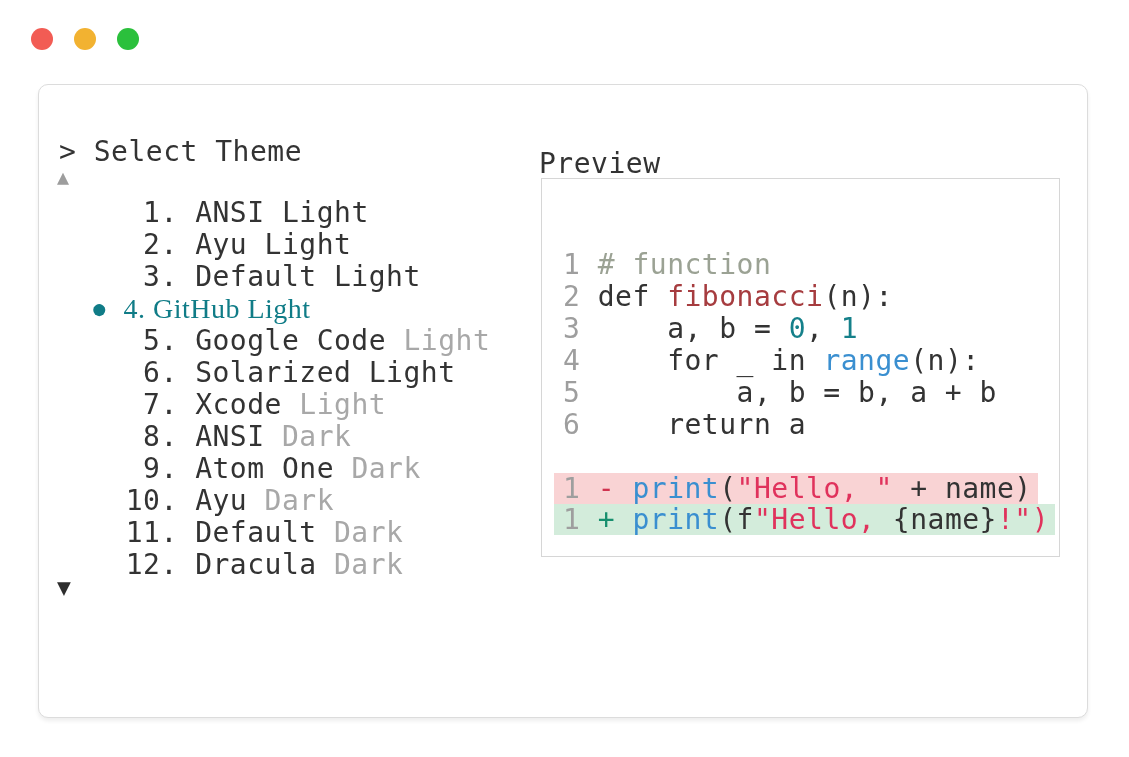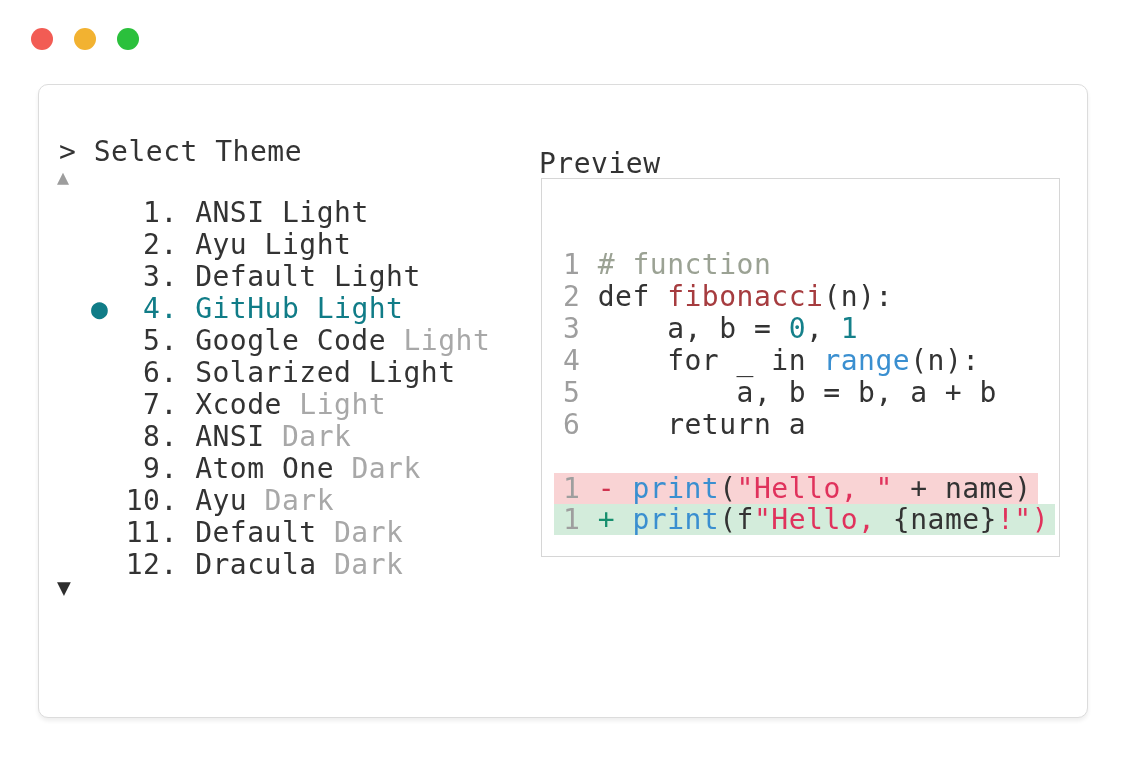--- a/index.html
+++ b/index.html
@@ -33,21 +33,21 @@
   .prompt-line { position: absolute; left: 20px; top: 50px; color: var(--text_dark); }
   .preview-label { position: absolute; left: 500px; top: 62px; color: var(--text_dark); }
 
   .scroll { position: absolute; left: 18px; height: 20px; line-height: 20px; cursor: default; }
   .scroll-up   { top: 82px;  font-size: 20px; color: #9d9d9d; }
   .scroll-down { top: 492px; font-size: 23px; color: #2d2d2d; }
 
   .theme-list { position: absolute; left: 20px; top: 112px; margin-left: 32px; }
   .theme-row { line-height: 32px; height: 32px; color: var(--text_dark); white-space: pre; }
   .theme-row .muted { color: var(--text_muted); }
-  .theme-row.sel, .theme-row.sel .muted { color: var(--accent_teal); }
+  .theme-row.sel, .theme-row.sel .muted { color: var(--accent_teal); font-family: Liberation Serif, serif; }
 
   .hint { position: absolute; left: 20px; top: 562px; line-height: 24px; color: var(--text_muted); }
 
   
   .preview-box {
     position: absolute; left: 502px; top: 93px;
     width: 519px; height: 379px;
     border: 1.5px solid #d6d6d6;
     background: #ffffff;
   }

